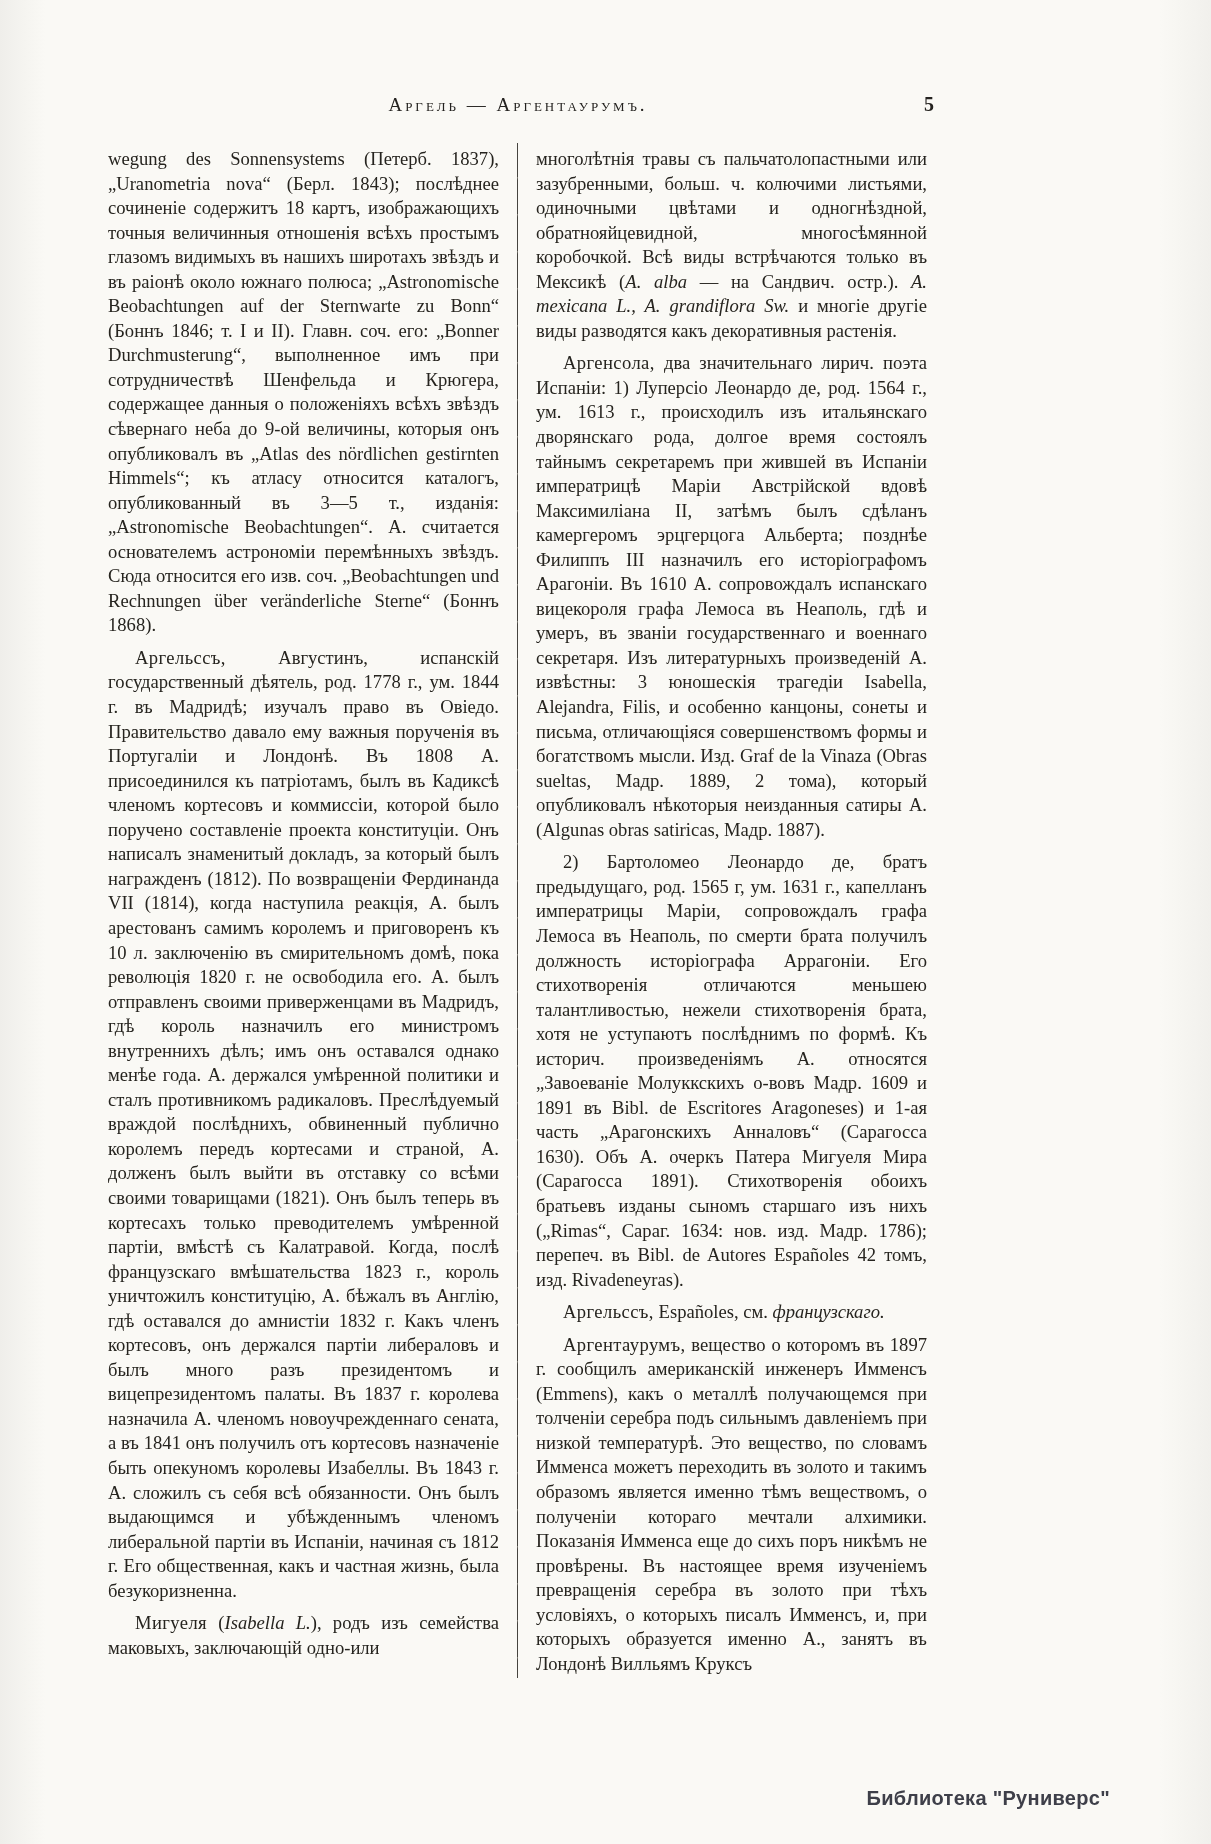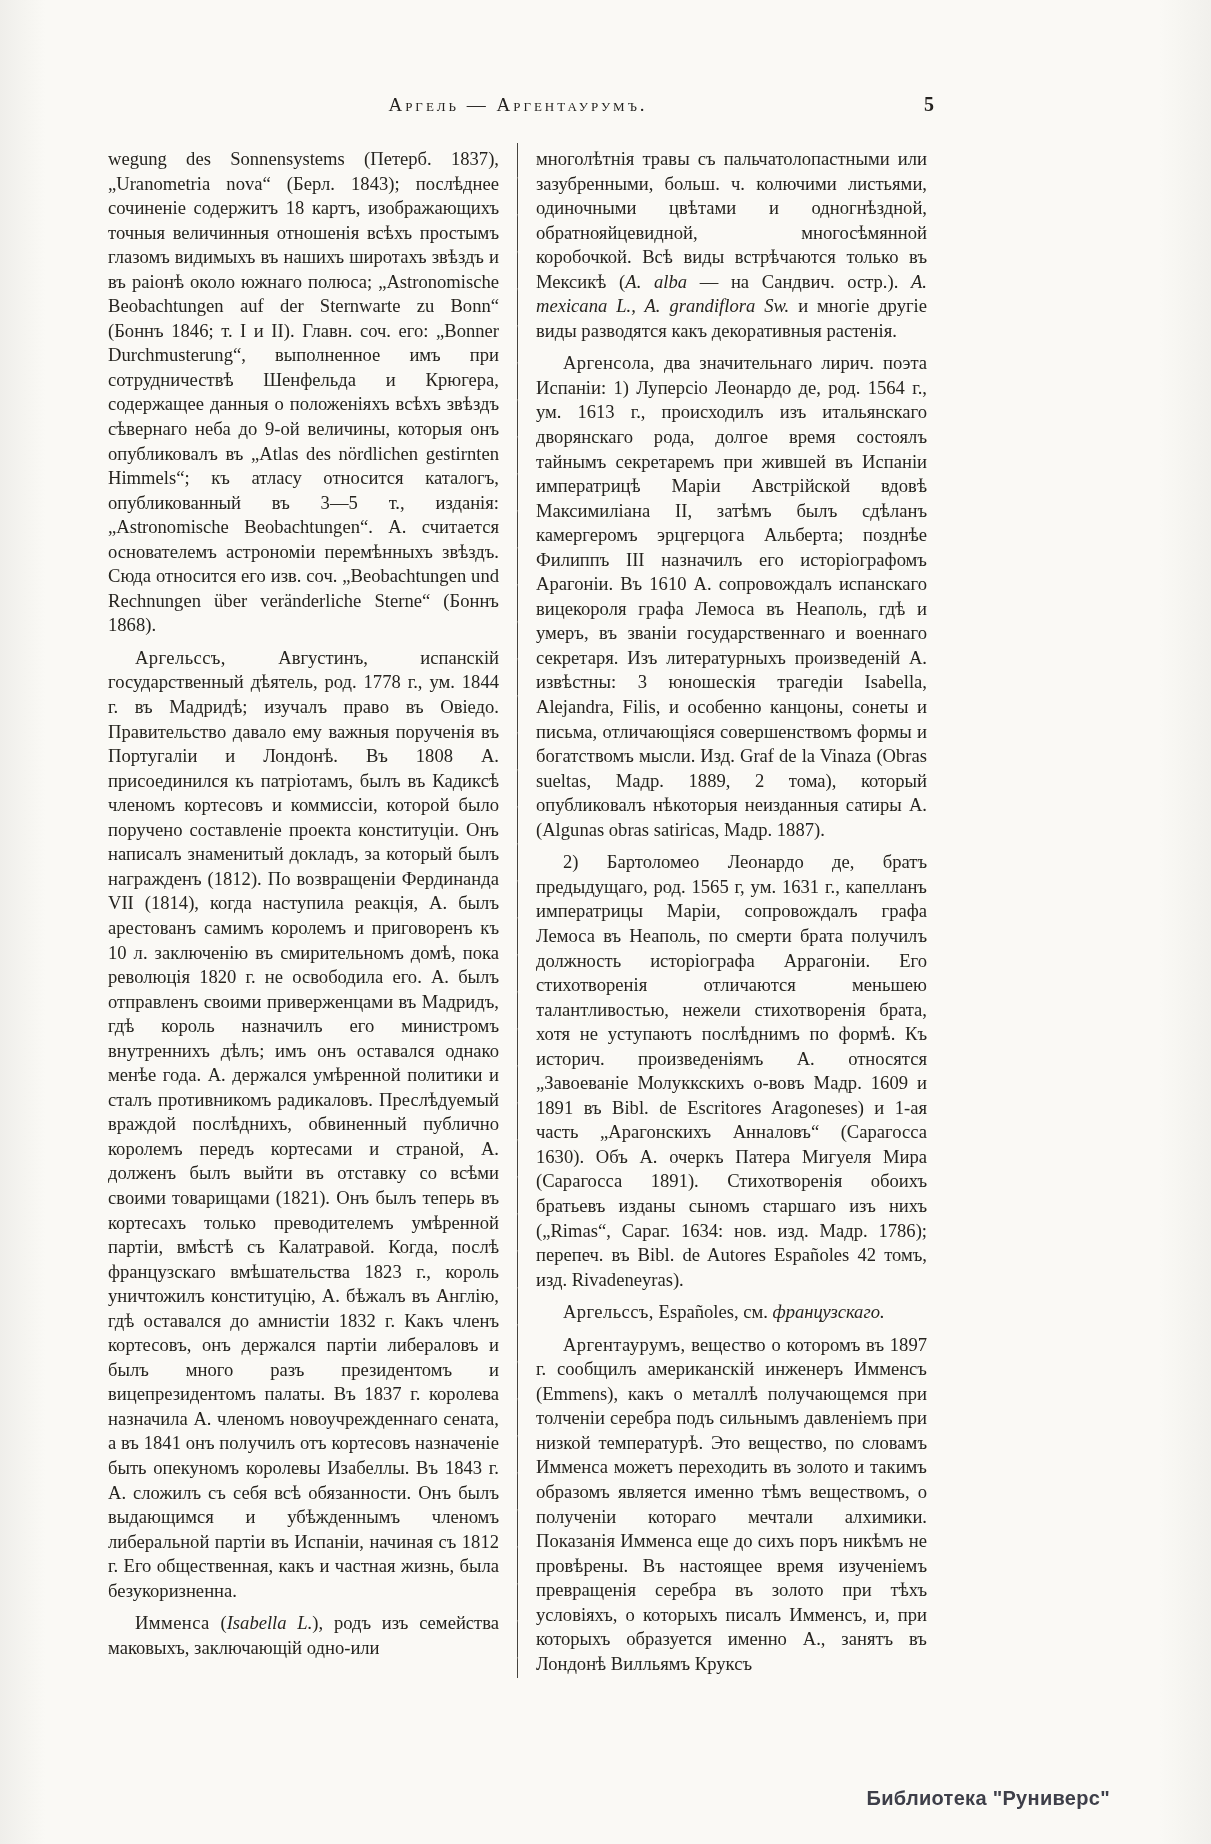--- a/index.html
+++ b/index.html
@@ -58,21 +58,21 @@
 
   <div class="header">
     <div class="header-title">Аргель — Аргентаурумъ.</div>
     <div class="page-number">5</div>
   </div>
 
   <div class="columns">
     <div class="col" id="col-left">
         <p class="para"><span>wegung des Sonnensystems (Петерб. 1837), „Uranometria nova“ (Берл. 1843); послѣднее сочиненіе содержитъ 18 картъ, изображающихъ точныя величинныя отношенія всѣхъ простымъ глазомъ видимыхъ въ нашихъ широтахъ звѣздъ и въ раіонѣ около южнаго полюса; „Astronomische Beobachtungen auf der Sternwarte zu Bonn“ (Боннъ 1846; т. I и II). Главн. соч. его: „Bonner Durchmusterung“, выполненное имъ при сотрудничествѣ Шенфельда и Крюгера, содержащее данныя о положеніяхъ всѣхъ звѣздъ сѣвернаго неба до 9-ой величины, которыя онъ опубликовалъ въ „Atlas des nördlichen gestirnten Himmels“; къ атласу относится каталогъ, опубликованный въ 3—5 т., изданія: „Astronomische Beobachtungen“. А. считается основателемъ астрономіи перемѣнныхъ звѣздъ. Сюда относится его изв. соч. „Beobachtungen und Rechnungen über veränderliche Sterne“ (Боннъ 1868).</span></p>
         <p class="para indent"><span class="run-b">Аргельссъ,</span><span> Августинъ, испанскій государственный дѣятель, род. 1778 г., ум. 1844 г. въ Мадридѣ; изучалъ право въ Овіедо. Правительство давало ему важныя порученія въ Португаліи и Лондонѣ. Въ 1808 А. присоединился къ патріотамъ, былъ въ Кадиксѣ членомъ кортесовъ и коммиссіи, которой было поручено составленіе проекта конституціи. Онъ написалъ знаменитый докладъ, за который былъ награжденъ (1812). По возвращеніи Фердинанда VII (1814), когда наступила реакція, А. былъ арестованъ самимъ королемъ и приговоренъ къ 10 л. заключенію въ смирительномъ домѣ, пока революція 1820 г. не освободила его. А. былъ отправленъ своими приверженцами въ Мадридъ, гдѣ король назначилъ его министромъ внутреннихъ дѣлъ; имъ онъ оставался однако менѣе года. А. держался умѣренной политики и сталъ противникомъ радикаловъ. Преслѣдуемый враждой послѣднихъ, обвиненный публично королемъ передъ кортесами и страной, А. долженъ былъ выйти въ отставку со всѣми своими товарищами (1821). Онъ былъ теперь въ кортесахъ только преводителемъ умѣренной партіи, вмѣстѣ съ Калатравой. Когда, послѣ французскаго вмѣшательства 1823 г., король уничтожилъ конституцію, А. бѣжалъ въ Англію, гдѣ оставался до амнистіи 1832 г. Какъ членъ кортесовъ, онъ держался партіи либераловъ и былъ много разъ президентомъ и вицепрезидентомъ палаты. Въ 1837 г. королева назначила А. членомъ новоучрежденнаго сената, а въ 1841 онъ получилъ отъ кортесовъ назначеніе быть опекуномъ королевы Изабеллы. Въ 1843 г. А. сложилъ съ себя всѣ обязанности. Онъ былъ выдающимся и убѣжденнымъ членомъ либеральной партіи въ Испаніи, начиная съ 1812 г. Его общественная, какъ и частная жизнь, была безукоризненна.</span></p>
-        <p class="para indent"><span class="run-b">Имменса</span><span> (</span><span class="run-i">Isabella L.</span><span>), родъ изъ семейства маковыхъ, заключающій одно-или</span></p>
+        <p class="para indent"><span class="run-b">Мигуеля</span><span> (</span><span class="run-i">Isabella L.</span><span>), родъ изъ семейства маковыхъ, заключающій одно-или</span></p>
       </div>
     <div class="divider"></div>
     <div class="col" id="col-right">
         <p class="para"><span>многолѣтнія травы съ пальчатолопастными или зазубренными, больш. ч. колючими листьями, одиночными цвѣтами и одногнѣздной, обратнояйцевидной, многосѣмянной коробочкой. Всѣ виды встрѣчаются только въ Мексикѣ (</span><span class="run-i">A. alba</span><span> — на Сандвич. остр.). </span><span class="run-i">A. mexicana L., A. grandiflora Sw.</span><span> и многіе другіе виды разводятся какъ декоративныя растенія.</span></p>
         <p class="para indent"><span class="run-b">Аргенсола,</span><span> два значительнаго лирич. поэта Испаніи: 1) Луперсіо Леонардо де, род. 1564 г., ум. 1613 г., происходилъ изъ итальянскаго дворянскаго рода, долгое время состоялъ тайнымъ секретаремъ при жившей въ Испаніи императрицѣ Маріи Австрійской вдовѣ Максимиліана II, затѣмъ былъ сдѣланъ камергеромъ эрцгерцога Альберта; позднѣе Филиппъ III назначилъ его исторіографомъ Арагоніи. Въ 1610 А. сопровождалъ испанскаго вицекороля графа Лемоса въ Неаполь, гдѣ и умеръ, въ званіи государственнаго и военнаго секретаря. Изъ литературныхъ произведеній А. извѣстны: 3 юношескія трагедіи Isabella, Alejandra, Filis, и особенно канцоны, сонеты и письма, отличающіяся совершенствомъ формы и богатствомъ мысли. Изд. Graf de la Vinaza (Obras sueltas, Мадр. 1889, 2 тома), который опубликовалъ нѣкоторыя неизданныя сатиры А. (Algunas obras satiricas, Мадр. 1887).</span></p>
         <p class="para indent"><span>2) Бартоломео Леонардо де, братъ предыдущаго, род. 1565 г, ум. 1631 г., капелланъ императрицы Маріи, сопровождалъ графа Лемоса въ Неаполь, по смерти брата получилъ должность исторіографа Аррагоніи. Его стихотворенія отличаются меньшею талантливостью, нежели стихотворенія брата, хотя не уступаютъ послѣднимъ по формѣ. Къ историч. произведеніямъ А. относятся „Завоеваніе Молуккскихъ о-вовъ Мадр. 1609 и 1891 въ Bibl. de Escritores Aragoneses) и 1-ая часть „Арагонскихъ Анналовъ“ (Сарагосса 1630). Объ А. очеркъ Патера Мигуеля Мира (Сарагосса 1891). Стихотворенія обоихъ братьевъ изданы сыномъ старшаго изъ нихъ („Rimas“, Сараг. 1634: нов. изд. Мадр. 1786); перепеч. въ Bibl. de Autores Españoles 42 томъ, изд. Rivadeneyras).</span></p>
         <p class="para indent"><span class="run-b">Аргельссъ,</span><span> Españoles, см. </span><span class="run-i">французскаго.</span></p>
         <p class="para indent"><span class="run-b">Аргентаурумъ,</span><span> вещество о которомъ въ 1897 г. сообщилъ американскій инженеръ Имменсъ (Emmens), какъ о металлѣ получающемся при толченіи серебра подъ сильнымъ давленіемъ при низкой температурѣ. Это вещество, по словамъ Имменса можетъ переходить въ золото и такимъ образомъ является именно тѣмъ веществомъ, о полученіи котораго мечтали алхимики. Показанія Имменса еще до сихъ поръ никѣмъ не провѣрены. Въ настоящее время изученіемъ превращенія серебра въ золото при тѣхъ условіяхъ, о которыхъ писалъ Имменсъ, и, при которыхъ образуется именно А., занятъ въ Лондонѣ Вилльямъ Круксъ</span></p>
       </div>
   </div>

